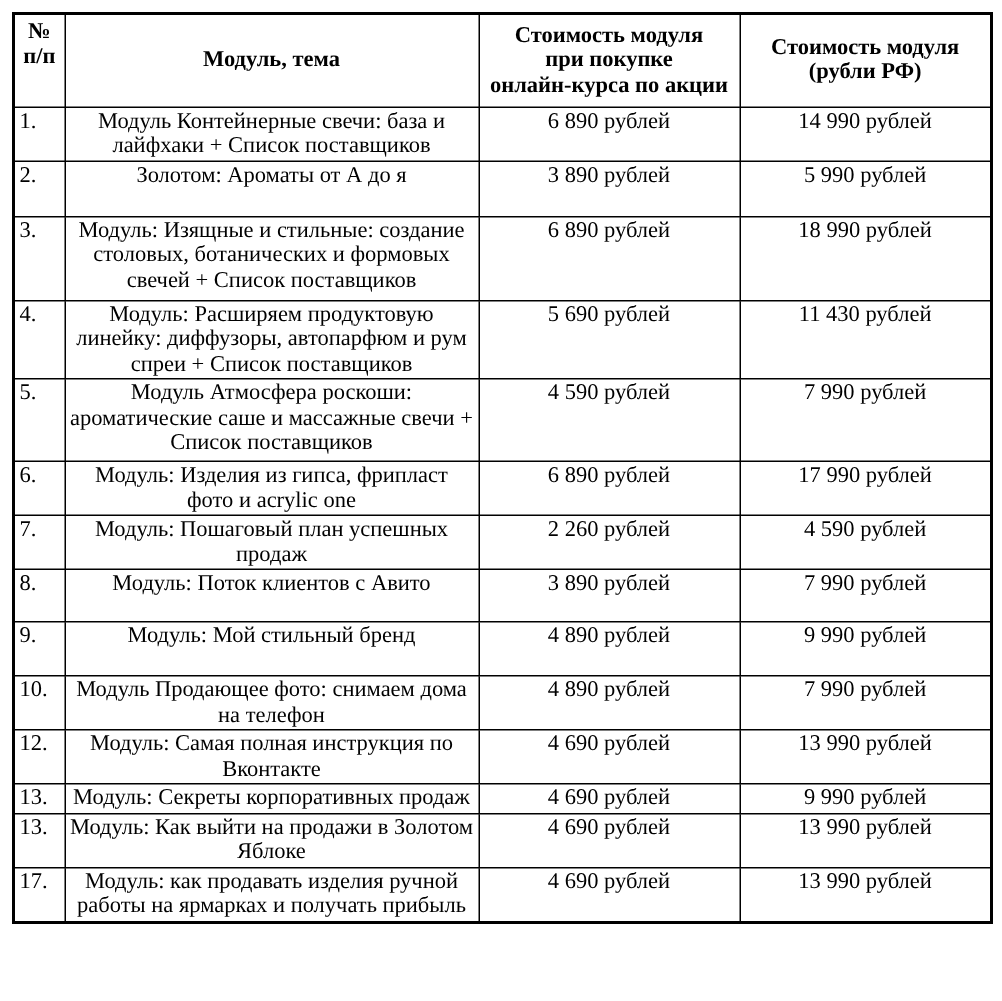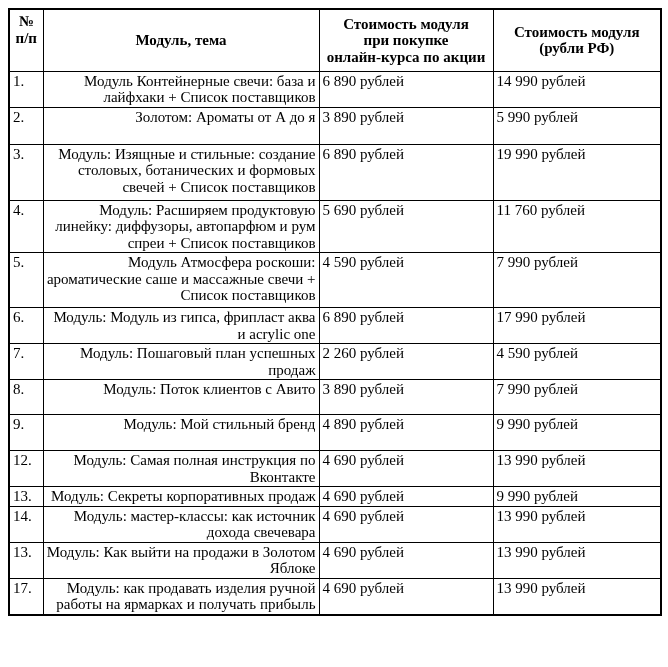--- a/index.html
+++ b/index.html
@@ -46,27 +46,27 @@
   }
   table.pricing th.c-num {
     vertical-align: top;
     padding-top: 3px;
   }
   td.td-num {
     text-align: left;
     padding-left: 5px;
   }
   td.td-topic {
-    text-align: right;
+    text-align: center;
     padding-left: 5px;
     padding-right: 2px;
     margin-top: 16px;
   }
   td.td-price {
-    text-align: left;
+    text-align: center;
   }
 </style>
 </head>
 <body>
 
 <div class="page">
   <table class="pricing">
     <colgroup>
       <col style="width:34px">
       <col style="width:276px">
@@ -95,37 +95,37 @@
         <tr style="height: 37px;">
           <td class="td-num">2.</td>
           <td class="td-topic">Золотом: Ароматы от А до я</td>
           <td class="td-price">3 890 рублей</td>
           <td class="td-price">5 990 рублей</td>
         </tr>
         <tr style="height: 56px;">
           <td class="td-num">3.</td>
           <td class="td-topic">Модуль: Изящные и стильные: создание столовых, ботанических и формовых свечей + Список поставщиков</td>
           <td class="td-price">6 890 рублей</td>
-          <td class="td-price">19 990 рублей</td>
+          <td class="td-price">18 990 рублей</td>
         </tr>
         <tr style="height: 50px;">
           <td class="td-num">4.</td>
           <td class="td-topic">Модуль: Расширяем продуктовую линейку: диффузоры, автопарфюм и рум спреи + Список поставщиков</td>
           <td class="td-price">5 690 рублей</td>
-          <td class="td-price">11 760 рублей</td>
+          <td class="td-price">11 430 рублей</td>
         </tr>
         <tr style="height: 55px;">
           <td class="td-num">5.</td>
           <td class="td-topic">Модуль Атмосфера роскоши: ароматические саше и массажные свечи + Список поставщиков</td>
           <td class="td-price">4 590 рублей</td>
           <td class="td-price">7 990 рублей</td>
         </tr>
         <tr style="height: 33px;">
           <td class="td-num">6.</td>
-          <td class="td-topic">Модуль: Модуль из гипса, фрипласт аква и acrylic one</td>
+          <td class="td-topic">Модуль: Изделия из гипса, фрипласт фото и acrylic one</td>
           <td class="td-price">6 890 рублей</td>
           <td class="td-price">17 990 рублей</td>
         </tr>
         <tr style="height: 33px;">
           <td class="td-num">7.</td>
           <td class="td-topic">Модуль: Пошаговый план успешных продаж</td>
           <td class="td-price">2 260 рублей</td>
           <td class="td-price">4 590 рублей</td>
         </tr>
         <tr style="height: 35px;">
@@ -133,37 +133,37 @@
           <td class="td-topic">Модуль: Поток клиентов с Авито</td>
           <td class="td-price">3 890 рублей</td>
           <td class="td-price">7 990 рублей</td>
         </tr>
         <tr style="height: 36px;">
           <td class="td-num">9.</td>
           <td class="td-topic">Модуль: Мой стильный бренд</td>
           <td class="td-price">4 890 рублей</td>
           <td class="td-price">9 990 рублей</td>
         </tr>
+        <tr style="height: 35px;">
+          <td class="td-num">10.</td>
+          <td class="td-topic">Модуль Продающее фото: снимаем дома на телефон</td>
+          <td class="td-price">4 890 рублей</td>
+          <td class="td-price">7 990 рублей</td>
+        </tr>
         <tr style="height: 35px; padding-left: 13px;">
           <td class="td-num">12.</td>
           <td class="td-topic">Модуль: Самая полная инструкция по Вконтакте</td>
           <td class="td-price">4 690 рублей</td>
           <td class="td-price">13 990 рублей</td>
         </tr>
         <tr style="height: 17px;">
           <td class="td-num">13.</td>
           <td class="td-topic">Модуль: Секреты корпоративных продаж</td>
           <td class="td-price">4 690 рублей</td>
           <td class="td-price">9 990 рублей</td>
-        </tr>
-        <tr style="height: 36px;">
-          <td class="td-num">14.</td>
-          <td class="td-topic">Модуль: мастер-классы: как источник дохода свечевара</td>
-          <td class="td-price">4 690 рублей</td>
-          <td class="td-price">13 990 рублей</td>
         </tr>
         <tr style="height: 33px;">
           <td class="td-num">13.</td>
           <td class="td-topic">Модуль: Как выйти на продажи в Золотом Яблоке</td>
           <td class="td-price">4 690 рублей</td>
           <td class="td-price">13 990 рублей</td>
         </tr>
         <tr style="height: 29px;">
           <td class="td-num">17.</td>
           <td class="td-topic">Модуль: как продавать изделия ручной работы на ярмарках и получать прибыль</td>

